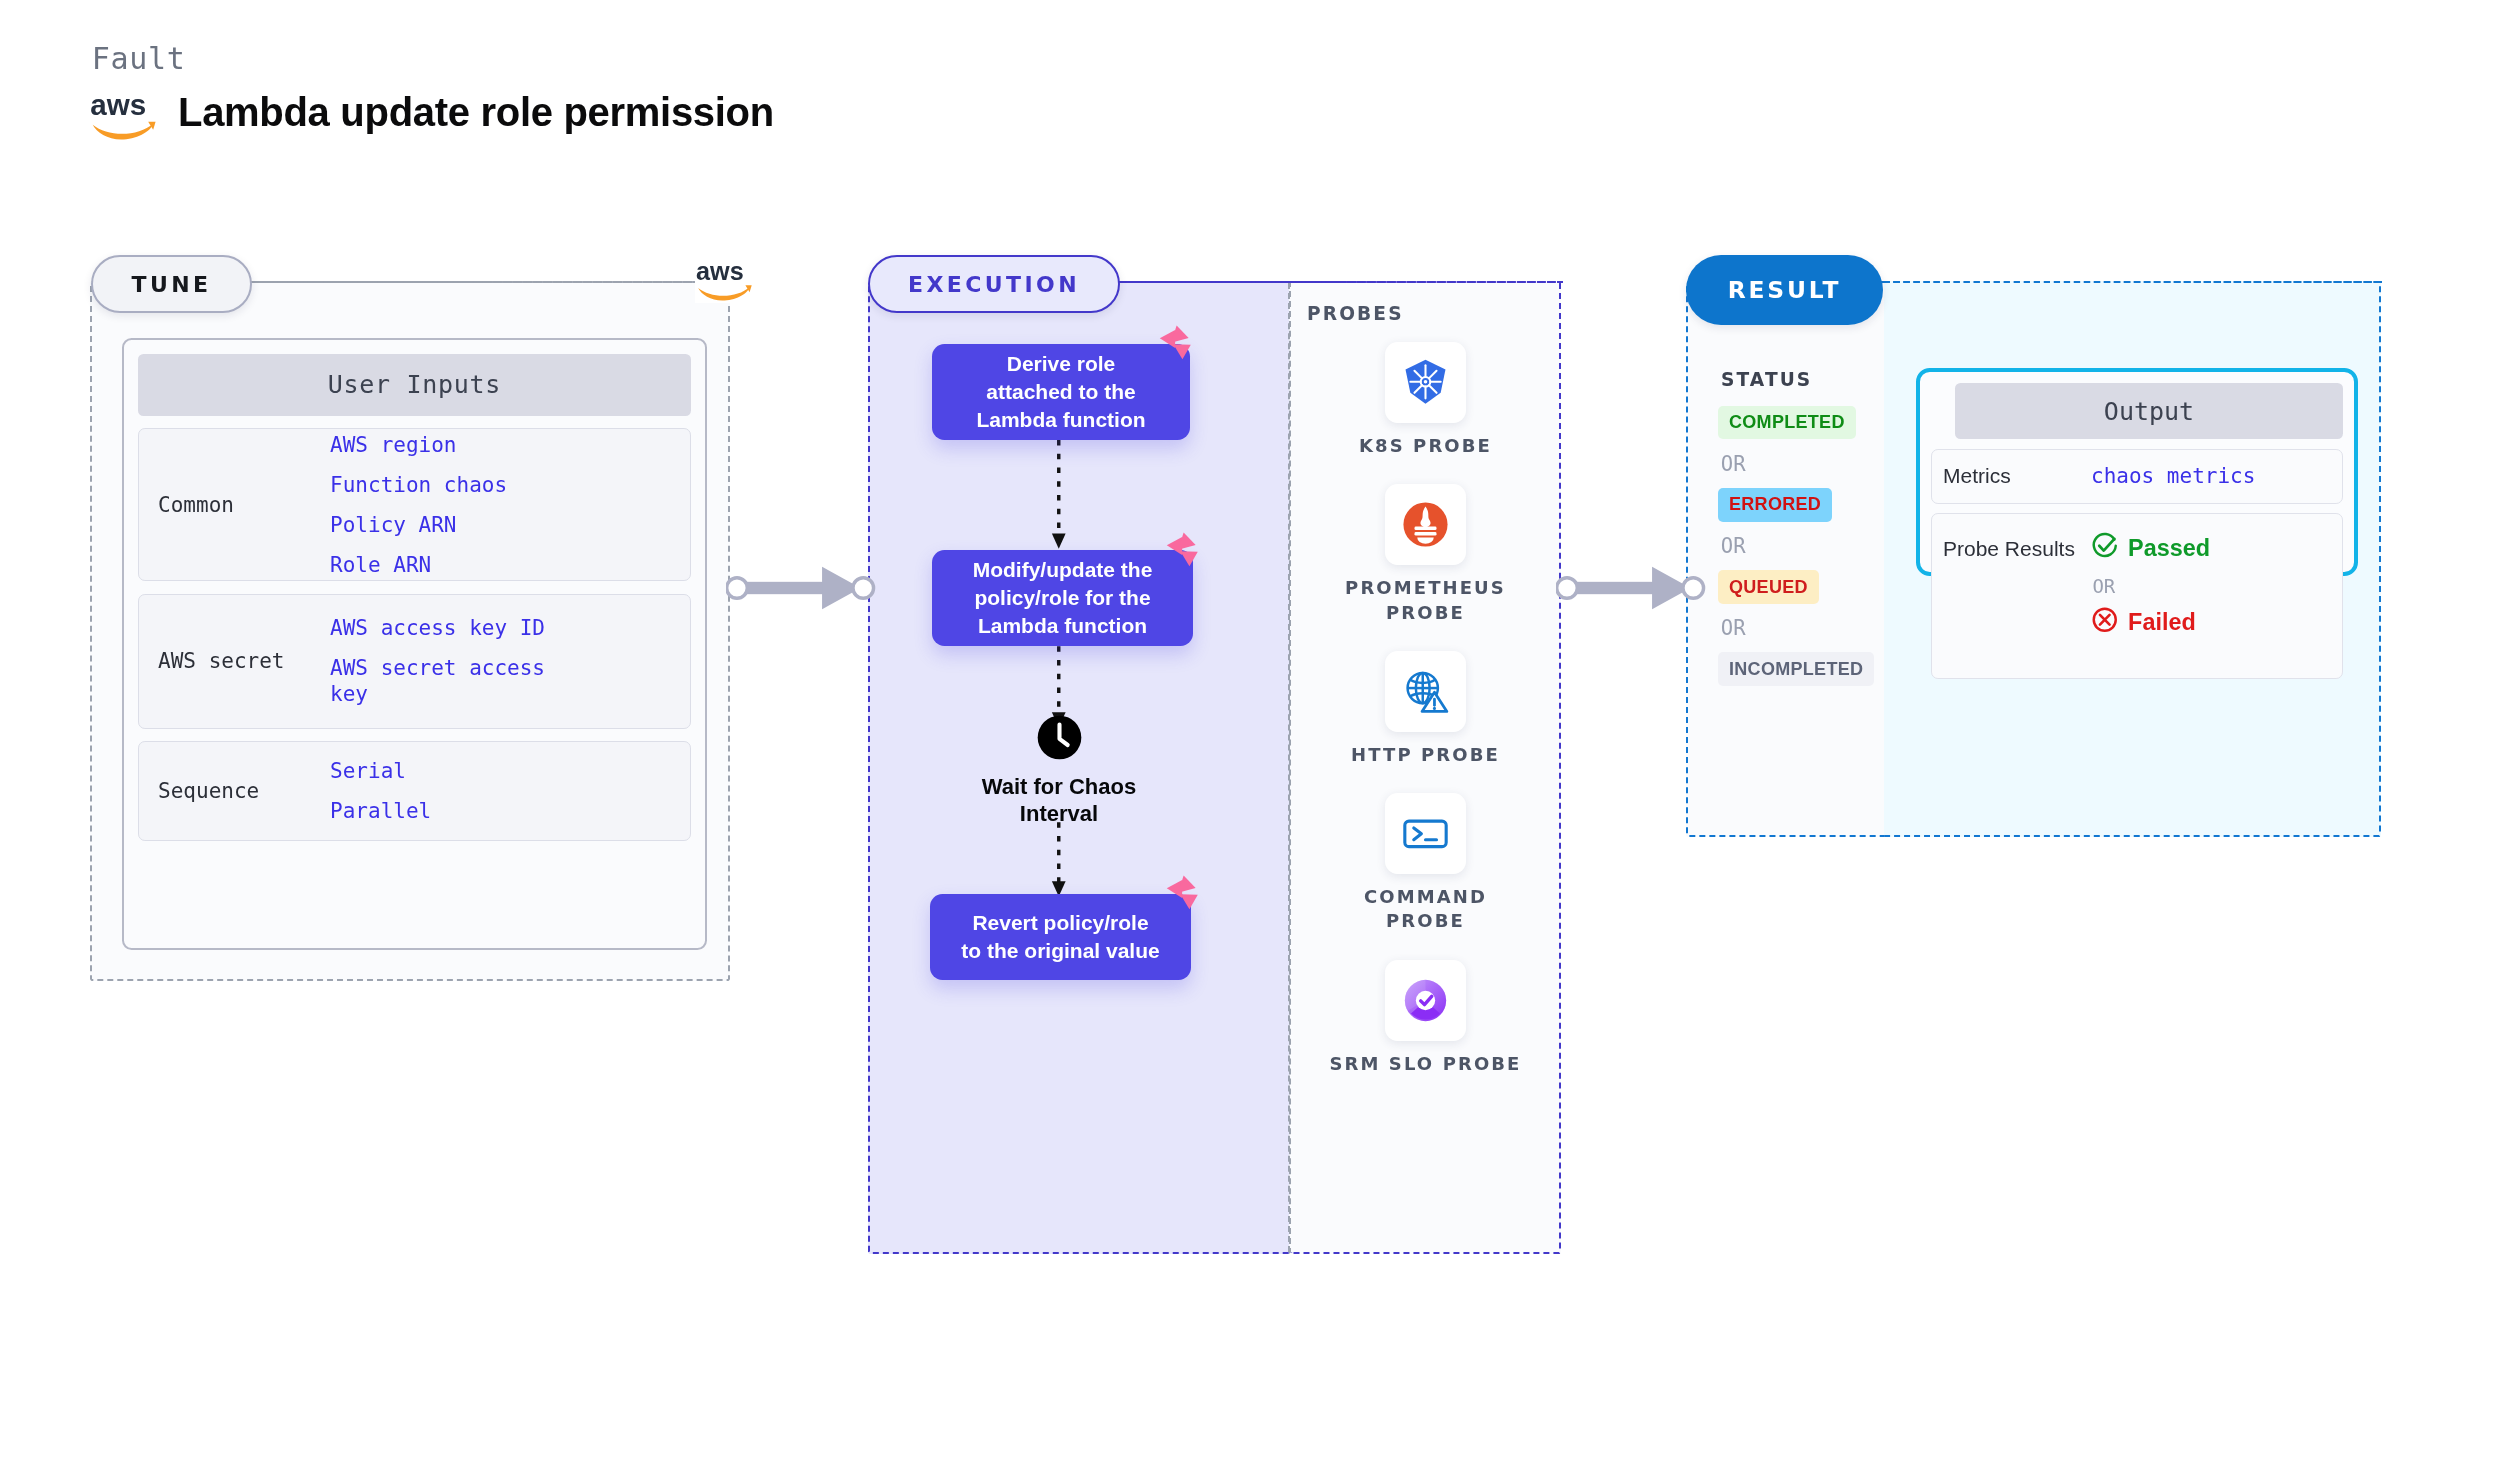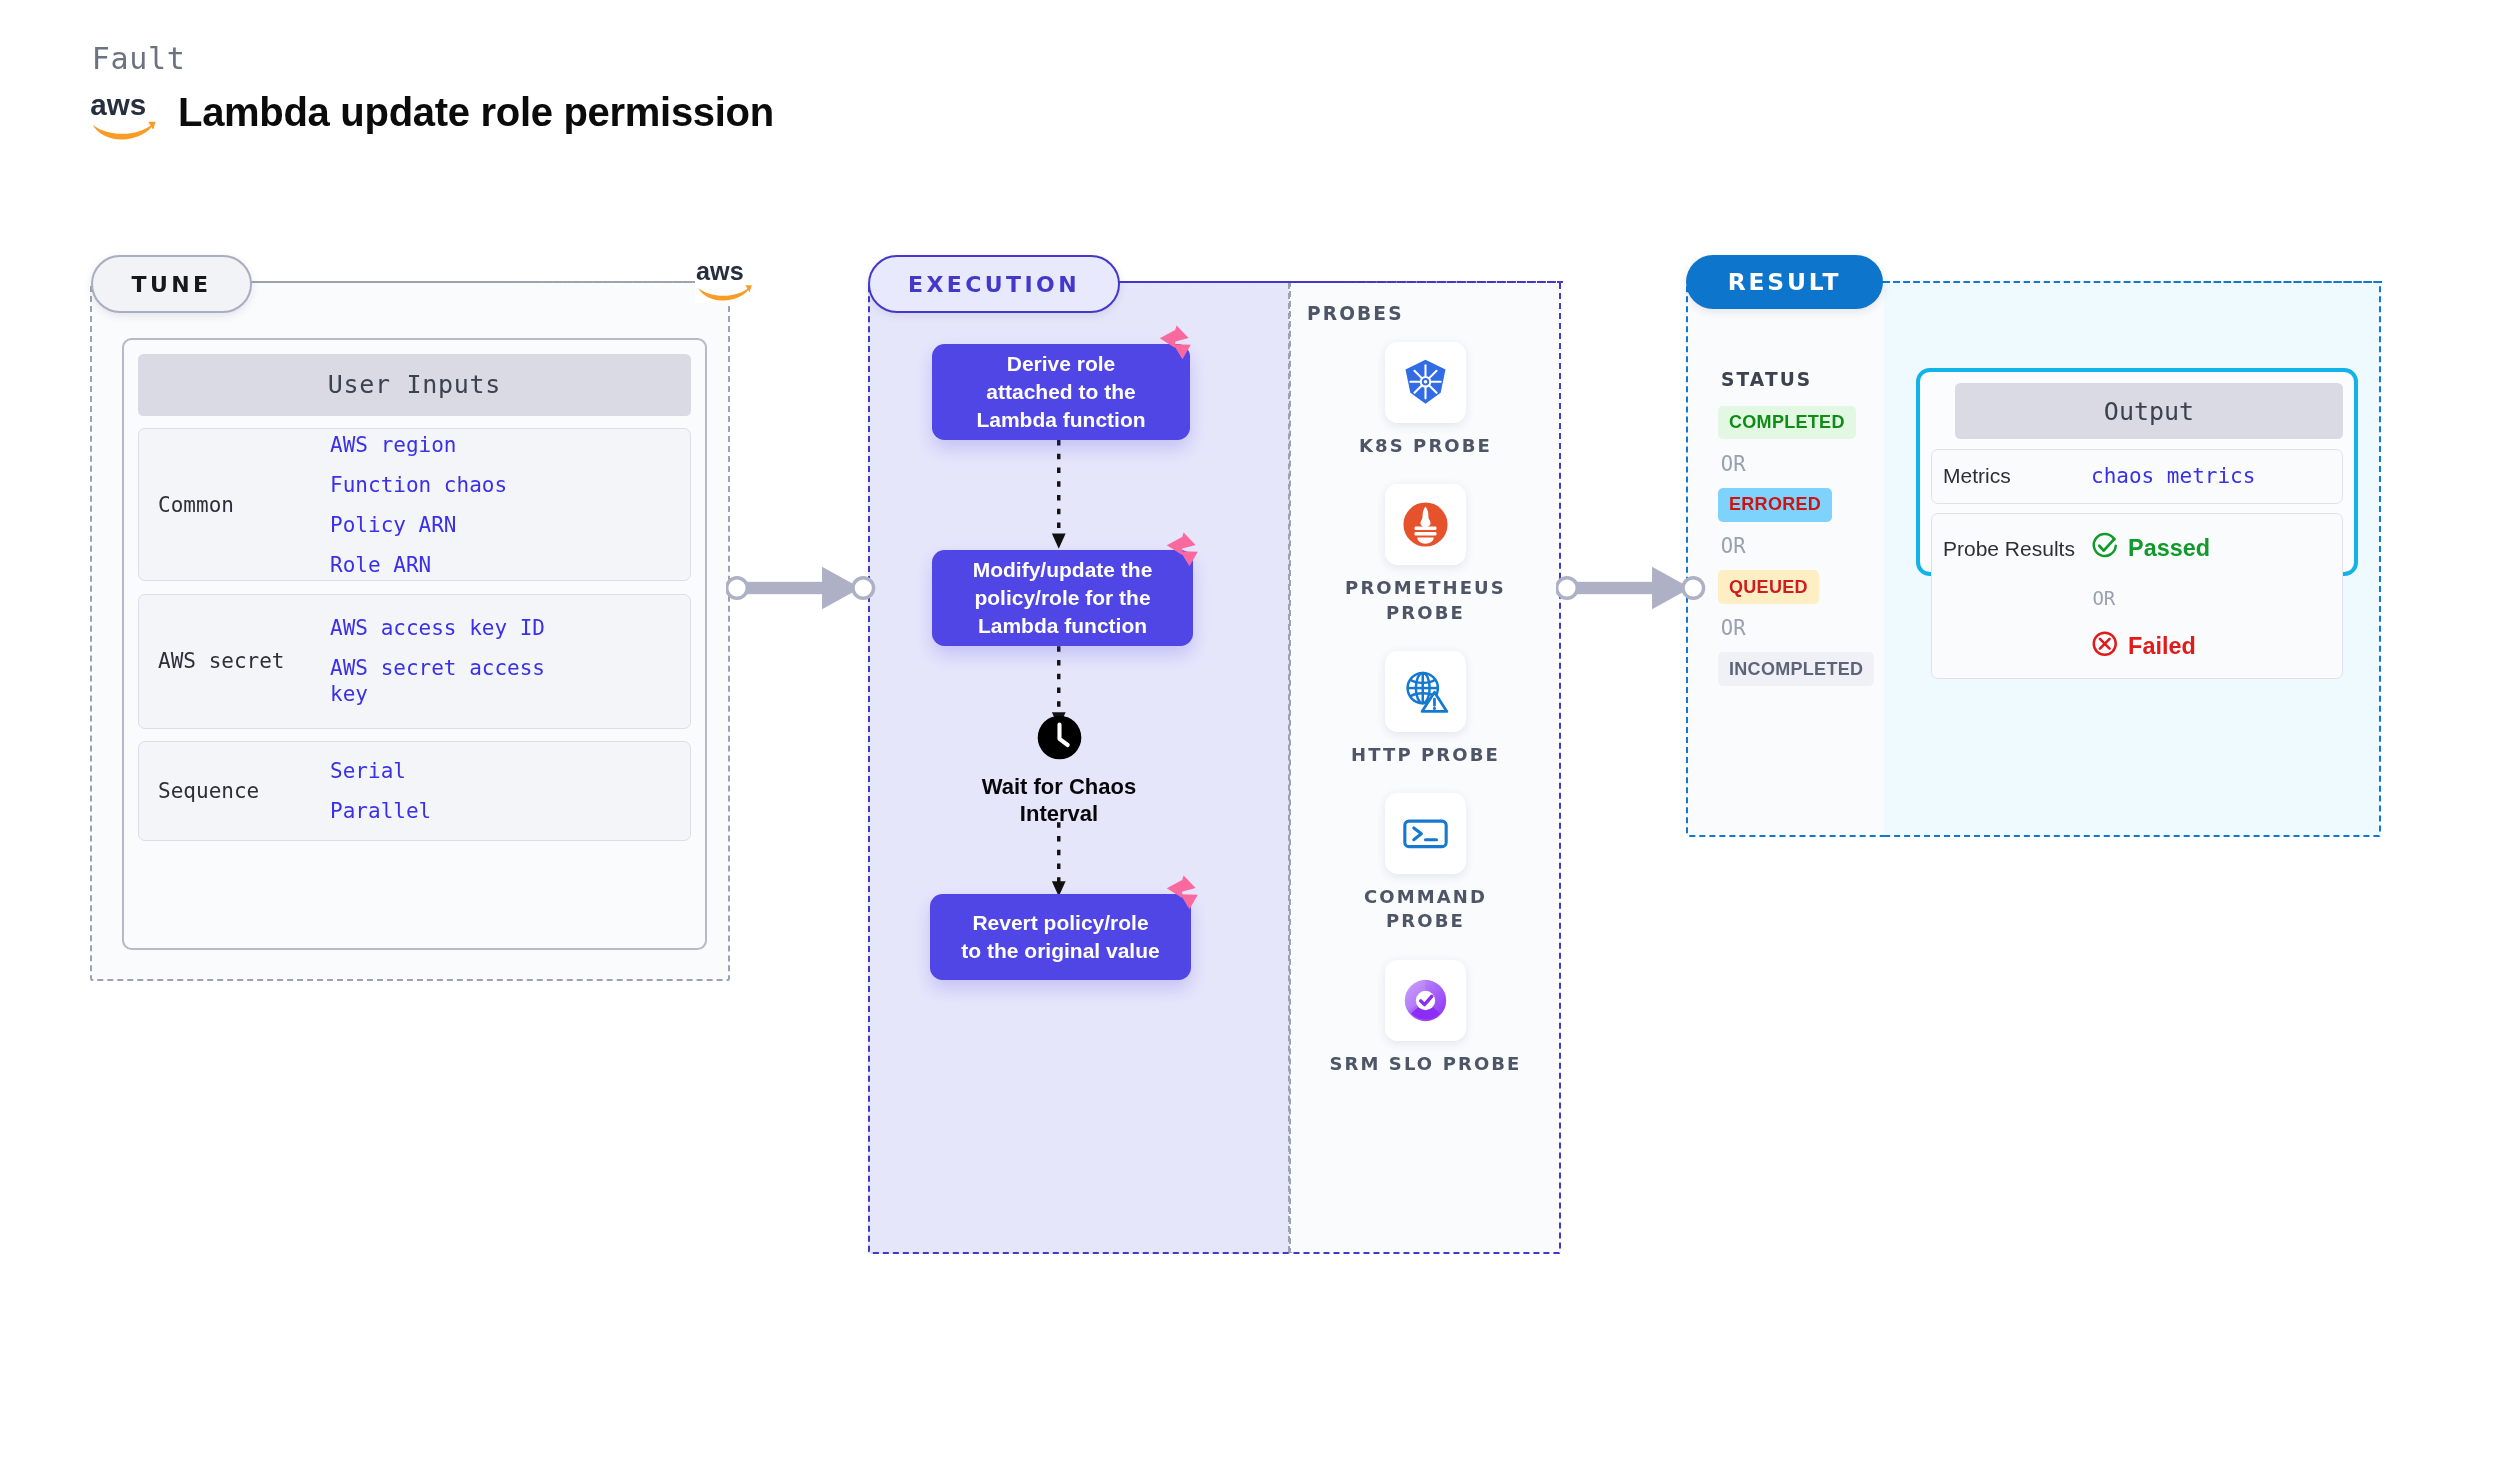--- a/index.html
+++ b/index.html
@@ -52,21 +52,21 @@
     left: 91px; top: 255px; width: 157px; height: 54px;
     background: #f2f3f7; border: 2.8px solid #a9adc2; color: #16181d;
     font-size: 22px;
   }
   #execution-pill {
     left: 868px; top: 255px; width: 248px; height: 54px;
     background: #e8e9fc; border: 2.8px solid #4338ca; color: #4338ca;
     font-size: 22px;
   }
   #result-pill {
-    left: 1686px; top: 255px; width: 197px; height: 54px;
+    left: 1686px; top: 255px; width: 197px; height: 70px;
     background: #0d75cc; border: none; color: #ffffff;
     font-size: 23.4px; letter-spacing: 2.8px;
   }
 
   
   .panel { position: absolute; box-sizing: border-box; }
   #tune-panel {
     left: 90px; top: 281px; width: 640px; height: 700px;
     border: 2.8px dashed #9ca3af; background: #fafbfd; border-radius: 2.8px;
   }
@@ -251,21 +251,21 @@
     width: 148px; flex: 0 0 148px;
     font-family: Liberation Sans, sans-serif; font-size: 21px;
     color: #2c2f38; line-height: 1.3;
   }
   .output-val-metrics {
     font-family: "DejaVu Sans Mono", monospace; font-size: 21px; color: #3a30e8;
   }
   #row-metrics { height: 55px; }
   #row-probe-results { height: 166px; align-items: flex-start; padding-top: 18px; }
   #row-probe-results .output-key { padding-top: 2.8px; }
-  .probe-result-stack { display: flex; flex-direction: column; gap: 17px; }
+  .probe-result-stack { display: flex; flex-direction: column; gap: 5px; }
   .probe-result-line {
     display: flex; align-items: center; gap: 9.6px;
     font-family: "Liberation Sans", sans-serif; font-weight: 700; font-size: 23.4px;
   }
   .prl-pass { color: #0f9a2a; }
   .prl-fail { color: #e01b1b; }
   .probe-or {
     font-family: "DejaVu Sans Mono", monospace; font-size: 19px;
     color: #9aa0b0; margin: 4.1px 0 4.1px 1.4px;
   }

